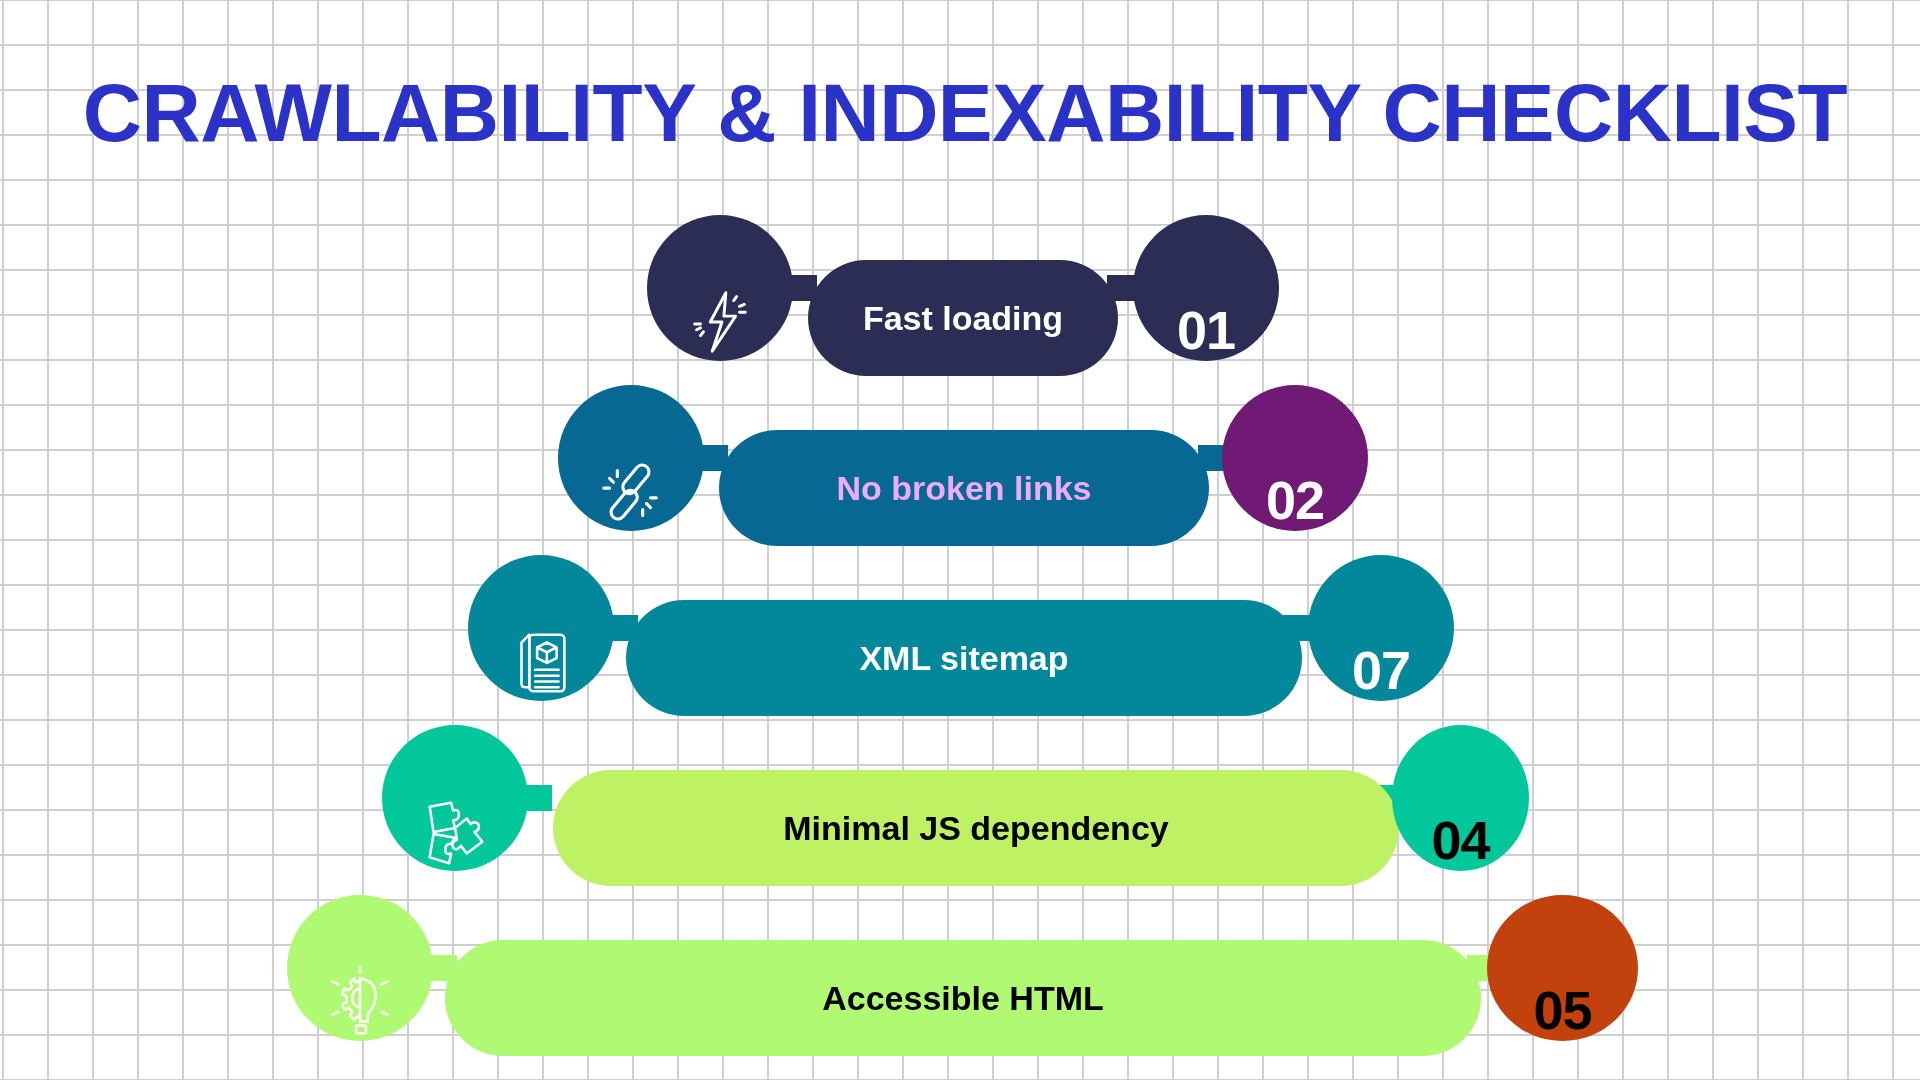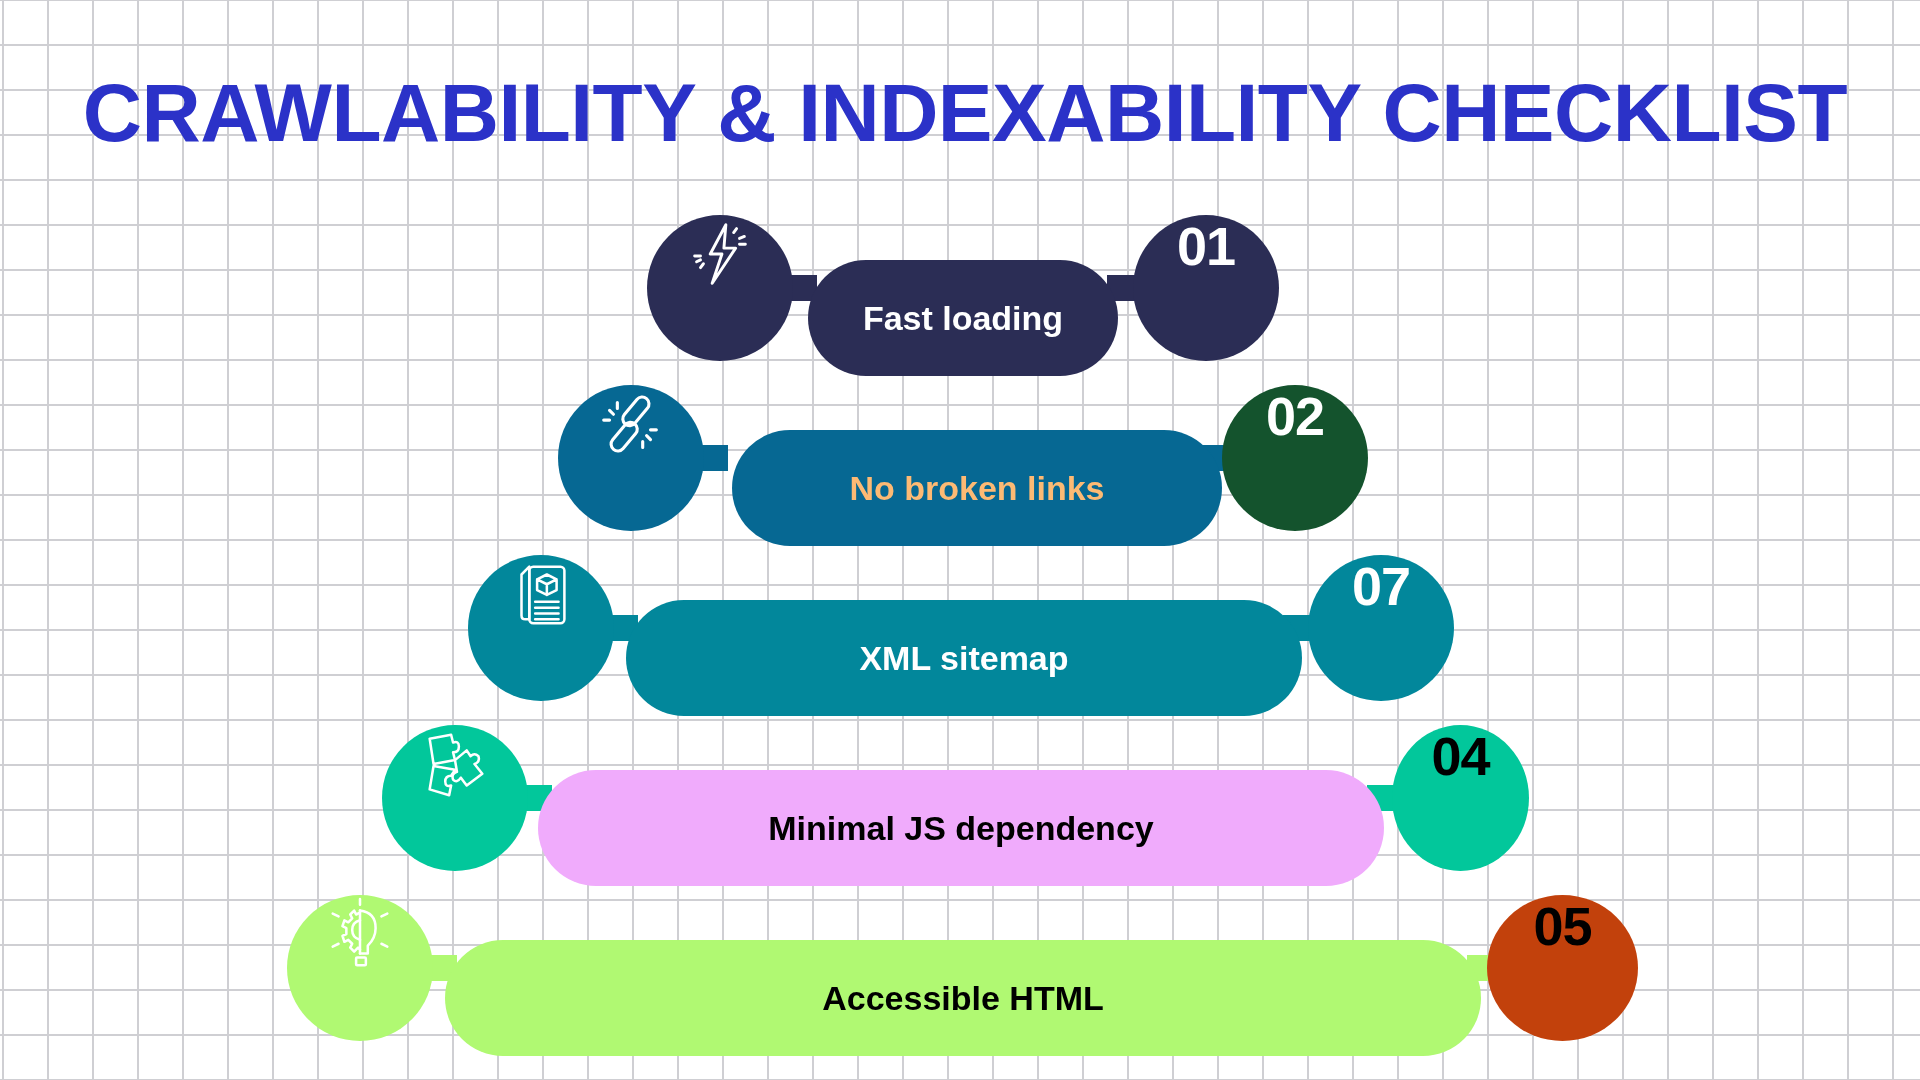--- a/index.html
+++ b/index.html
@@ -15,21 +15,21 @@
   }
   .title {
     position:absolute; left:0; top:66px; width:1930px;
     text-align:center; font-weight:700; font-size:82px; letter-spacing:-0.5px;
     color:#2b32c8; white-space:nowrap;
     font-family:"Liberation Sans", "DejaVu Sans", sans-serif;
   }
   .row { position:absolute; height:146px; }
   .circle {
     position:absolute; top:0; width:146px; height:146px; border-radius:50%;
-    display:flex; align-items:flex-start; justify-content:center;
+    display:flex; align-items:flex-end; justify-content:center;
   }
   .pill {
     position:absolute; top:0; height:116px; border-radius:73px;
     display:flex; align-items:center; justify-content:center;
     font-weight:700; font-size:34px;margin-top:45px;
   }
   .neck { position:absolute; top:60px; height:26px; width:40px; }
   .num { font-weight:700; font-size:54px; letter-spacing:-1px; }
   .icon svg { width:78px; height:78px; display:block; }
 </style>
@@ -58,22 +58,22 @@
   <div class="neck" style="left:130px; background:#066893;"></div>
   <div class="neck" style="left:640px; background:#066893;"></div>
   <div class="circle icon" style="left:0; background:#066893;">
     <svg viewBox="0 0 80 80" fill="none" stroke="#fff" stroke-width="3.2" stroke-linecap="round">
       <rect x="38" y="10" width="14" height="34" rx="7" transform="rotate(40 45 27)"></rect>
       <rect x="26" y="36" width="14" height="34" rx="7" transform="rotate(40 33 53)"></rect>
       <path d="M22 30 l-4 -4 M26 24 l0 -6 M18 36 l-6 0"></path>
       <path d="M56 52 l4 4 M52 58 l0 6 M60 46 l6 0"></path>
     </svg>
   </div>
-  <div class="pill" style="left:174px; width:490px; background:#066893; color:#fdba74;">No broken links</div>
-  <div class="circle" style="left:664px; background:#14532d; color:#fff;">
+  <div class="pill" style="left:161px; width:490px; background:#066893; color:#f0abfc;">No broken links</div>
+  <div class="circle" style="left:664px; background:#701a75; color:#fff;">
     <span class="num">02</span>
   </div>
 </div>
 
 <div class="row" style="left:468px; top:555px; width:984px;">
   <div class="neck" style="left:130px; background:#02879b;"></div>
   <div class="neck" style="left:815px; background:#02879b;"></div>
   <div class="circle icon" style="left:0; background:#02879b;">
     <svg viewBox="0 0 80 80" fill="none" stroke="#fff" stroke-width="2.6" stroke-linejoin="round" stroke-linecap="round">
       <path d="M20 20 L28 12 L28 66 L24 66 Q20 66 20 62 Z"></path>
@@ -91,21 +91,21 @@
 <div class="row" style="left:382px; top:725px; width:1147px;">
   <div class="neck" style="left:130px; background:#02c79b;"></div>
   <div class="neck" style="left:985px; background:#02c79b;"></div>
   <div class="circle icon" style="left:0; background:#02c79b;">
     <svg viewBox="0 0 80 80" fill="none" stroke="#fff" stroke-width="2.6" stroke-linejoin="round">
       <path d="M14 14 L36 10 L38 18 Q44 16 44 22 Q44 28 38 28 L40 36 L18 40 Z"></path>
       <path d="M18 42 L40 46 L36 52 Q30 52 30 58 Q30 64 36 62 L34 72 L14 66 Z"></path>
       <path d="M40 36 L52 26 L56 32 Q60 28 64 32 Q66 38 60 40 L68 50 L52 62 L46 54 Q42 60 38 56 Q36 50 42 48 Z"></path>
     </svg>
   </div>
-  <div class="pill" style="left:156px; width:846px; background:#f0abfc; color:#000;">Minimal JS dependency</div>
+  <div class="pill" style="left:171px; width:846px; background:#bef264; color:#000;">Minimal JS dependency</div>
   <div class="circle" style="left:1010px; width:137px; background:#02c79b; color:#000;">
     <span class="num">04</span>
   </div>
 </div>
 
 <div class="row" style="left:287px; top:895px; width:1351px;">
   <div class="neck" style="left:130px; background:#b0f972;"></div>
   <div class="neck" style="left:1180px; background:#b0f972;"></div>
   <div class="circle icon" style="left:0; background:#b0f972;">
     <svg viewBox="0 0 80 80" fill="none" stroke="#fff" stroke-width="2.6" stroke-linejoin="round" stroke-linecap="round">

